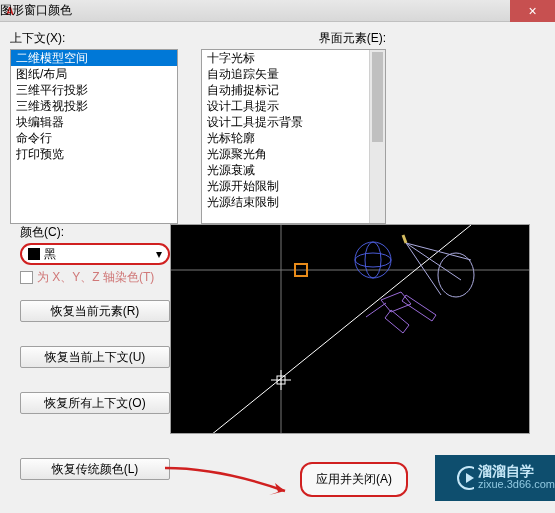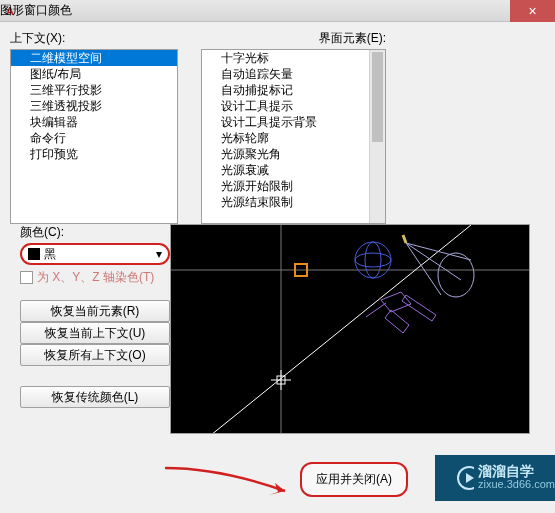--- a/index.html
+++ b/index.html
@@ -60,21 +60,21 @@
       margin-bottom: 2px;
     }
     .listbox {
       border: 1px solid #a0a0a0;
       background: #fff;
       overflow: hidden;
       width: 168px;
       height: 175px;
     }
     .listbox .item {
-      padding: 1px 19px;
+      padding: 1px 5px;
       white-space: nowrap;
       line-height: 14px;
     }
     .listbox .item.selected {
       background: #0078d7;
       color: #fff;
     }
     .lb2 {
       width: 185px;
       height: 175px;
@@ -129,21 +129,21 @@
       width: 13px;
       height: 13px;
       border: 1px solid #999;
       background: #fff;
       margin-right: 4px;
     }
     .btn {
       border: 1px solid #a0a0a0;
       background: linear-gradient(#fdfdfd, #e8e8e8);
       height: 22px;
-      margin-bottom: 0;
+      margin-bottom: 24px;
       text-align: center;
       line-height: 20px;
       border-radius: 2px;
     }
     .preview-label {
       margin-top: 6px;
     }
     .preview {
       width: 360px;
       height: 210px;

